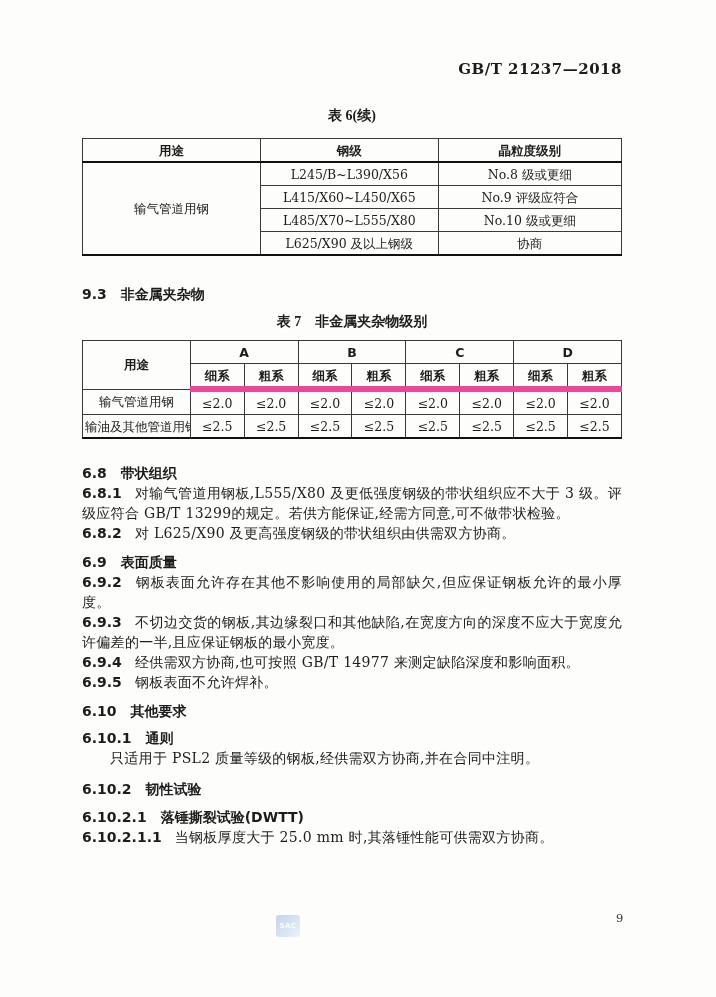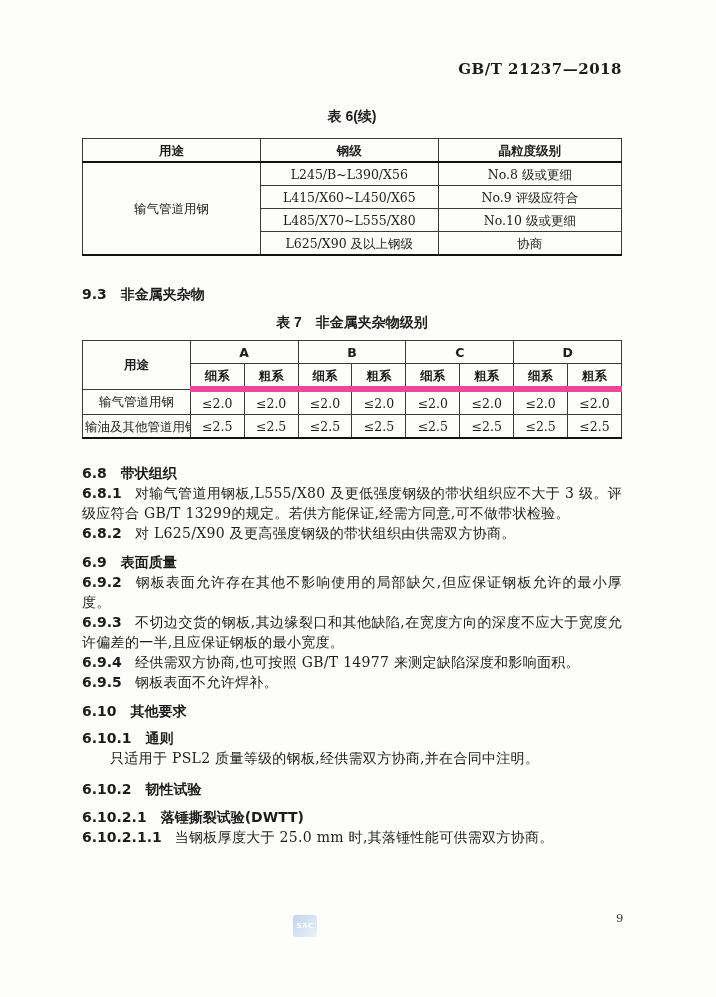--- a/index.html
+++ b/index.html
@@ -17,21 +17,21 @@
     padding-top:60px;
     text-align:right;
     font-size:15px;
     font-weight:bold;
     letter-spacing:.5px;
   }
   .table-caption{
     text-align:center;
     font-weight:bold;
     font-size:14px;
-    font-family:Liberation Sans, sans-serif;
+    font-family:Liberation Serif, serif;
     line-height:20px;
   }
   .cap-t6{margin-top:28px;margin-bottom:12px;}
   .cap-t7{margin-top:8px;margin-bottom:8px;}
   .cap-gap{display:inline-block;width:14px;}
   table.tbl{
     width:100%;
     border-collapse:collapse;
     table-layout:fixed;
     border:1.5px solid #111;
@@ -88,21 +88,21 @@
   .p682{margin-top:1px;}
   .p691{margin-top:6px;}
   .p692{margin-top:1px;}
   .p693{margin-top:1px;}
   .p694{margin-top:1px;}
   .p695{margin-top:1px;}
   .p6101{margin-top:6px;}
   .p61021{margin-top:7px;}
   .watermark{
     position:absolute;
-    left:293px;top:915px;
+    left:276px;top:915px;
     width:24px;height:22px;
     background:linear-gradient(135deg,#c3d5ea 0%,#dde9f5 70%,#eef4fa 100%);
     border-radius:3px;
     display:flex;align-items:center;justify-content:center;
     font-family:"DejaVu Sans","Liberation Sans",sans-serif;
     font-size:7px;font-weight:bold;
     color:rgba(255,255,255,.9);
     letter-spacing:.5px;
   }
   .page-number{

